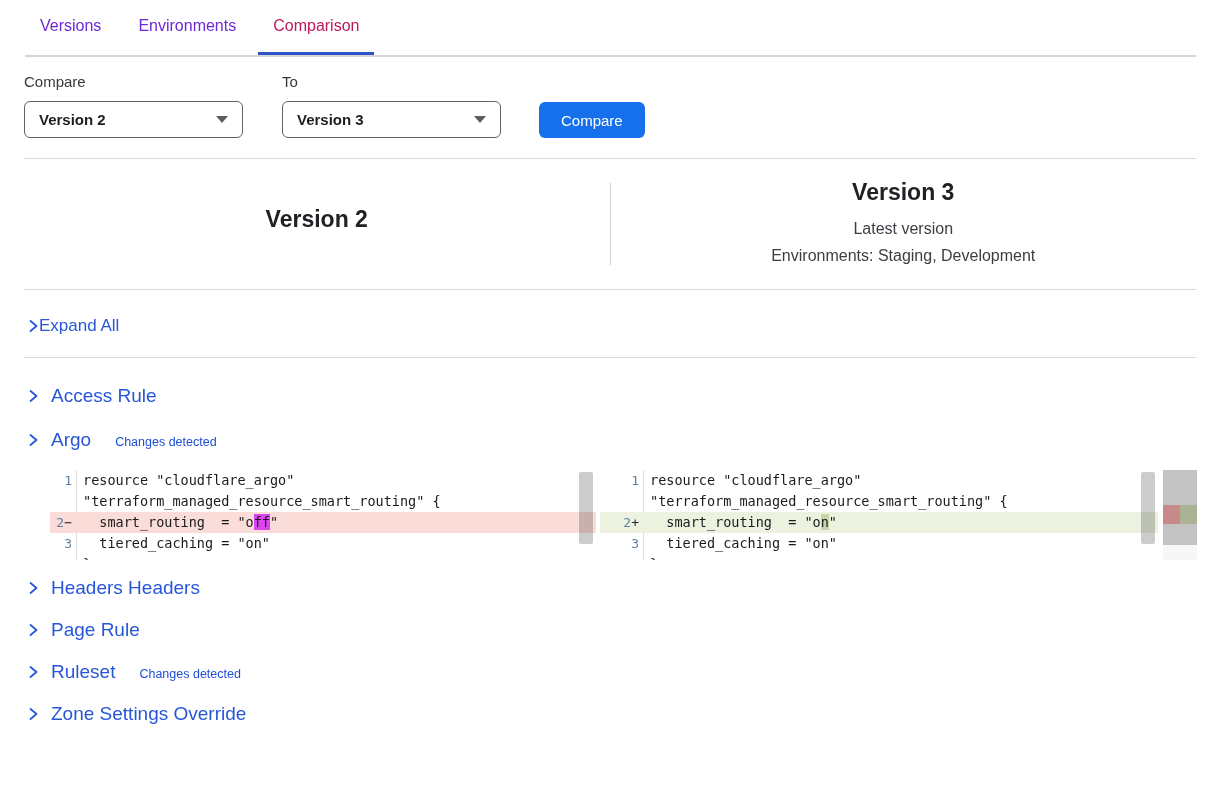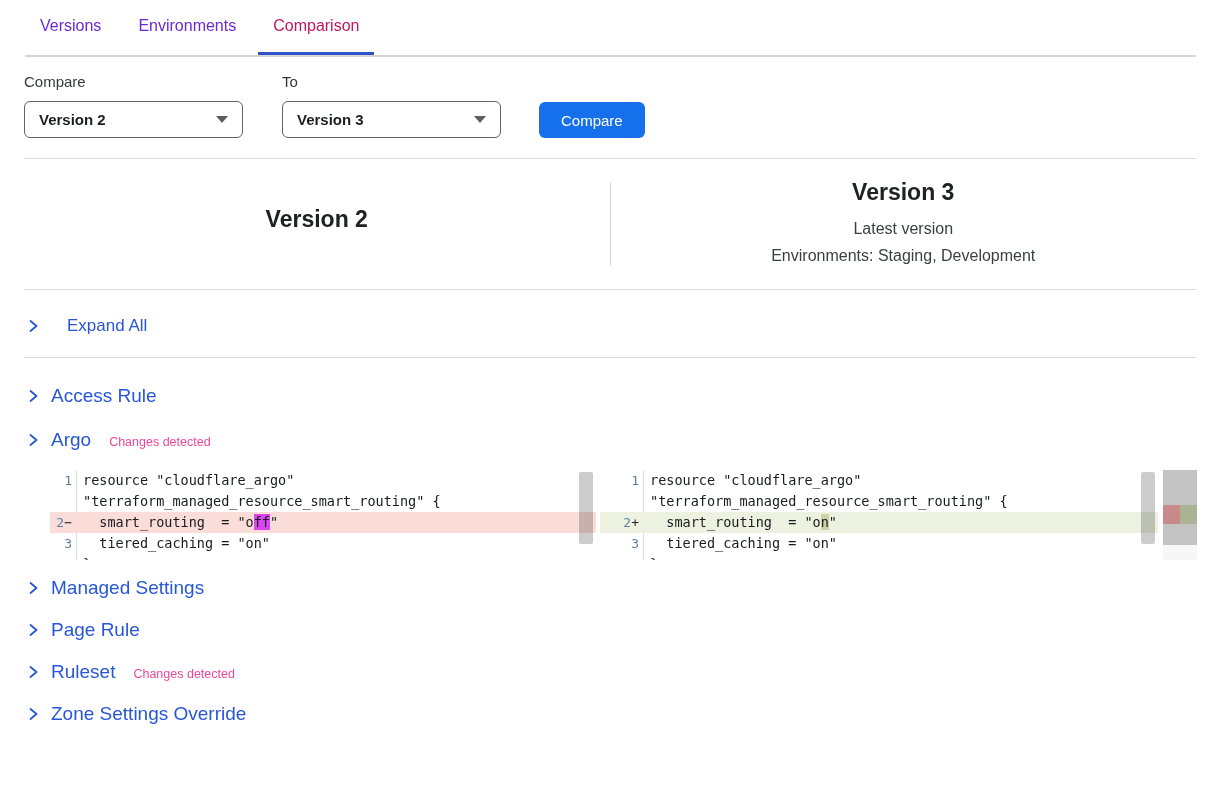--- a/index.html
+++ b/index.html
@@ -55,27 +55,27 @@
   .vcol { flex:1; text-align:center; }
   .vtitle { font-size:23px; font-weight:600; color:#202124; margin-bottom:9px; }
   .vsub { font-size:16px; color:#3b3e42; line-height:1.7; }
   .vdiv { width:1px; align-self:stretch; background:#cfcfcf; margin:4px 0; }
 
   
   .row-link {
     display:flex; align-items:center; margin-left:28px; cursor:pointer;
   }
   .expand-row { height:22px; margin-top:25px; margin-bottom:20px; }
-  .expand-label { font-size:17px; color:#2757d8; margin-left:28px; }
+  .expand-label { font-size:17px; color:#2757d8; margin-left:0; }
   .section-row { height:24px; margin-top:18px; }
   .section-row.first { margin-top:26px; }
   .section-row.argo { margin-top:20px;align-items:center; }
   .section-row.after-diff { margin-top:16px; }
   .section-title { font-size:19px; color:#2757d8; margin-left:12px; }
-  .section-badge { font-size:12.5px; color:#ec4899; margin-left:18px; padding-top:3px; }
+  .section-badge { font-size:12.5px; color:#1d4ed8; margin-left:24px; padding-top:3px; }
   .chev { flex:none; display:block; }
 
   
   .diff-wrap { display:flex; margin:18px 0 0 50px; height:90px; }
   .pane { position:relative; height:90px; overflow:hidden; background:#fff; }
   .pane.left  { width:546px; margin-right:4px; }
   .pane.right { width:558px; }
   .drow {
     display:flex; height:21px; line-height:21px;
     font-family:"DejaVu Sans Mono", monospace; font-size:13.5px; color:#191b1c;
@@ -232,21 +232,21 @@
     <div class="ov-removed"></div>
     <div class="ov-added"></div>
     <div class="ovb b2"></div>
   </div>
 </div>
 
 <div class="row-link section-row after-diff">
   <svg class="chev" width="11" height="14" viewBox="0 0 11 14">
       <path d="M2.5 2 L8.5 7 L2.5 12" fill="none" stroke="#2757d8" stroke-width="1.8" stroke-linecap="round" stroke-linejoin="round"></path>
     </svg>
-  <span class="section-title">Managed Settings</span>
+  <span class="section-title">Headers Headers</span>
 </div>
 
 <div class="row-link section-row">
   <svg class="chev" width="11" height="14" viewBox="0 0 11 14">
       <path d="M2.5 2 L8.5 7 L2.5 12" fill="none" stroke="#2757d8" stroke-width="1.8" stroke-linecap="round" stroke-linejoin="round"></path>
     </svg>
   <span class="section-title">Page Rule</span>
 </div>
 
 <div class="row-link section-row">

